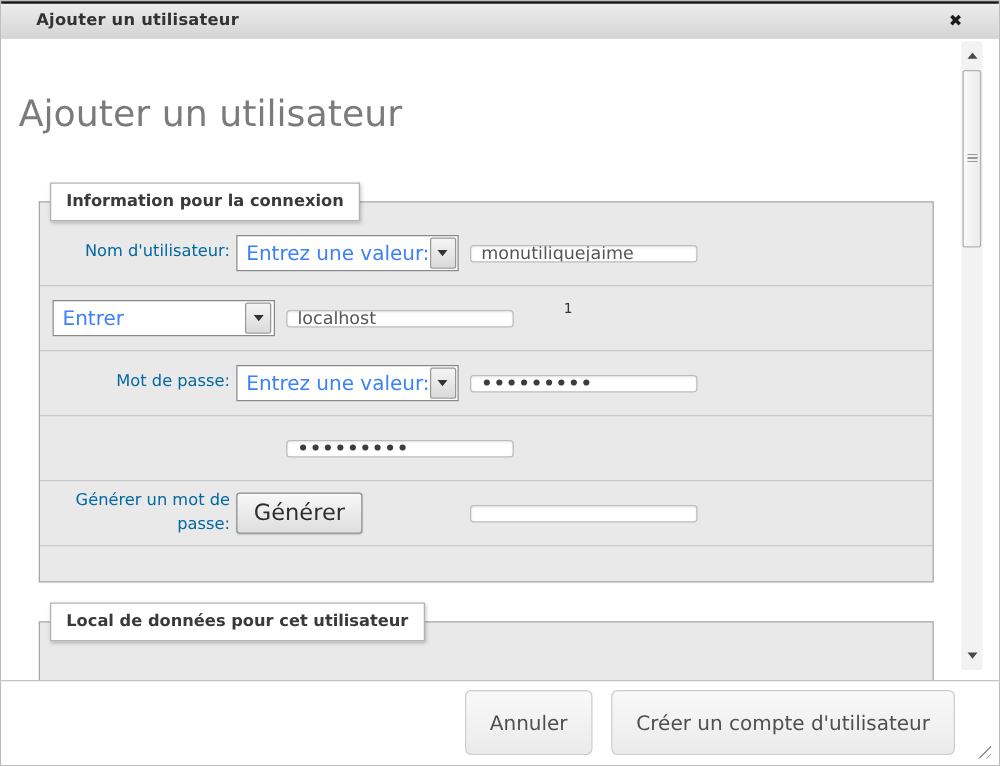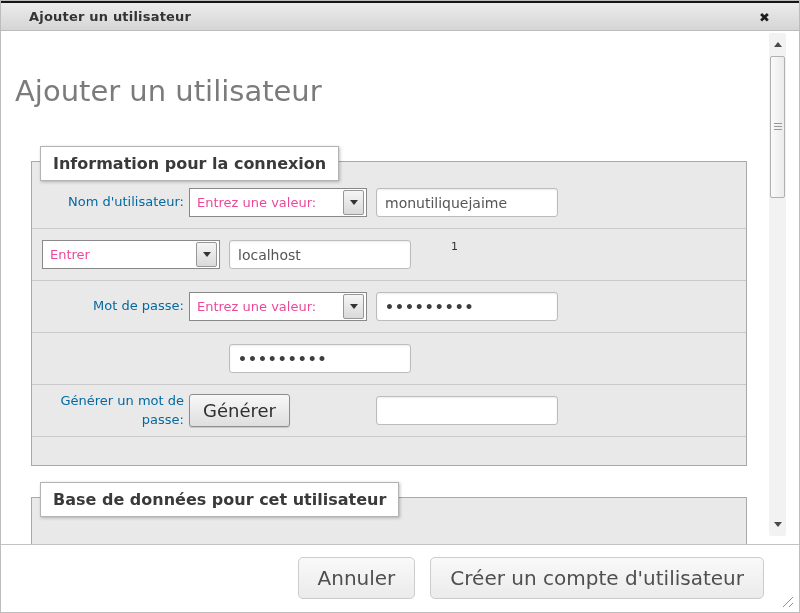--- a/index.html
+++ b/index.html
@@ -12,35 +12,35 @@
   .titlebar-text{font-weight:bold;font-size:13px;color:#333;padding-left:28px;letter-spacing:.2px;}
   .close-btn{position:absolute;right:29px;top:50%;transform:translateY(-50%);font-size:13px;font-weight:bold;
     color:#1c1c1c;cursor:pointer;line-height:1;}
 
   
   .content{position:relative;height:513px;overflow:hidden;background:#fff;}
   .page-heading{margin:43px 0 0 14px;font-size:29px;font-weight:normal;color:#7b7b7b;}
 
   .pma-fieldset{position:relative;margin:53px 52px 0 30px;background:#e9e9e9;border:1px solid #a8a8a8;}
   .pma-legend{position:absolute;top:-16px;left:8px;background:#fff;border:1px solid #b3b3b3;
-    box-shadow:1px 1px 3px rgba(0,0,0,.25);padding:7px 12px;font-weight:bold;font-size:16px;color:#3a3a3a;white-space:nowrap;text-align:right;}
+    box-shadow:1px 1px 3px rgba(0,0,0,.25);padding:7px 12px;font-weight:bold;font-size:13px;color:#3a3a3a;white-space:nowrap;text-align:right;}
   .rows{padding:15px 0 28px 0;}
   .frow{display:flex;align-items:center;min-height:52px;border-bottom:1px solid #c9c9c9;padding-left:10px;box-sizing:border-box;}
   .flabel{width:142px;margin-right:5px;text-align:right;font-size:13px;color:#0369a1;line-height:1.45;}
   .fmid{width:178px;margin-right:9px;flex:none;display:flex;}
 
   
   .pma-select{width:178px;height:29px;box-sizing:border-box;background:#fff;border:1px solid #898989;
     display:flex;align-items:center;justify-content:space-between;cursor:default;}
-  .select-text{font-size:13px;color:#ec4899;padding-left:7px;white-space:nowrap;}
+  .select-text{font-size:16px;color:#3b82f6;padding-left:7px;white-space:nowrap;}
   .select-btn{width:19px;height:23px;margin-right:2px;flex:none;background:linear-gradient(#f5f5f5,#dadada);
     border:1px solid #979797;border-radius:2px;display:flex;align-items:center;justify-content:center;}
   .tri-down{width:0;height:0;border-left:4px solid transparent;border-right:4px solid transparent;border-top:5px solid #333;}
 
-  .text-input{width:182px;height:29px;box-sizing:border-box;border:1px solid #bcbcbc;border-radius:3px;padding:0 8px;
+  .text-input{width:182px;height:14px;box-sizing:border-box;border:1px solid #bcbcbc;border-radius:3px;padding:0 8px;
     font-size:14px;color:#555;background:#fff;box-shadow:inset 0 1px 2px rgba(0,0,0,.08);font-family:inherit;outline:none;}
   .pw{font-size:14px;font-weight:bold;color:#3d3d3d;letter-spacing:1px;}
   .footnote-sup{font-size:11px;color:#333;margin-left:40px;position:relative;top:-8px;}
 
   .gen-btn{padding:5px 13px;font-size:18px;color:#2e2e2e;background:linear-gradient(#f8f8f8,#dedede);
     border:1px solid #8d8d8d;border-radius:3px;box-shadow:0 1px 1px rgba(0,0,0,.15);font-family:inherit;cursor:pointer;}
 
   .fieldset-db{margin-top:31px;height:80px;}
 
   
@@ -49,21 +49,21 @@
   .sb-up{top:9px;border-left:4px solid transparent;border-right:4px solid transparent;border-bottom:5px solid #4a4a4a;}
   .sb-down{bottom:9px;border-left:4px solid transparent;border-right:4px solid transparent;border-top:5px solid #4a4a4a;}
   .sb-thumb{position:absolute;top:23px;left:1px;width:15px;height:142px;box-sizing:border-box;cursor:pointer;
     background:linear-gradient(90deg,#fafafa,#ebebeb);border:1px solid #b1b1b1;border-radius:2px;}
   .sb-grip{position:absolute;top:50%;left:50%;transform:translate(-50%,-50%);width:8px;height:8px;
     background:repeating-linear-gradient(#999 0 1px,transparent 1px 3px);}
 
   
   .footer{height:67px;box-sizing:border-box;border-top:1px solid #c3c3c3;background:#fff;display:flex;
     align-items:center;justify-content:flex-end;padding-right:35px;gap:15px;position:relative;}
-  .ui-btn{height:42px;padding:0 19px;font-size:20px;color:#4f4f4f;background:linear-gradient(#f9f9f9,#ebebeb);
+  .ui-btn{height:52px;padding:0 19px;font-size:16px;color:#4f4f4f;background:linear-gradient(#f9f9f9,#ebebeb);
     border:1px solid #ccc;border-radius:5px;font-family:inherit;cursor:pointer;}
   .resize-handle{position:absolute;right:6px;bottom:4px;width:13px;height:13px;
     background:repeating-linear-gradient(135deg,transparent 0 3px,#8f8f8f 3px 4px);
     clip-path:polygon(100% 0,100% 100%,0 100%);cursor:se-resize;}
 </style>
 </head>
 <body>
 
 <div class="dialog">
 
@@ -128,21 +128,21 @@
           <div class="fmid">
             <button class="gen-btn">Générer</button>
           </div>
           <input class="text-input" type="text" value="" style="">
         </div>
 
       </div>
     </div>
 
     <div class="pma-fieldset fieldset-db">
-      <div class="pma-legend">Base de données pour cet utilisateur</div>
+      <div class="pma-legend">Local de données pour cet utilisateur</div>
     </div>
 
     <div class="scrollbar">
       <span class="sb-arrow sb-up"></span>
       <div class="sb-thumb">
         <span class="sb-grip"></span>
       </div>
       <span class="sb-arrow sb-down"></span>
     </div>
   </div>

